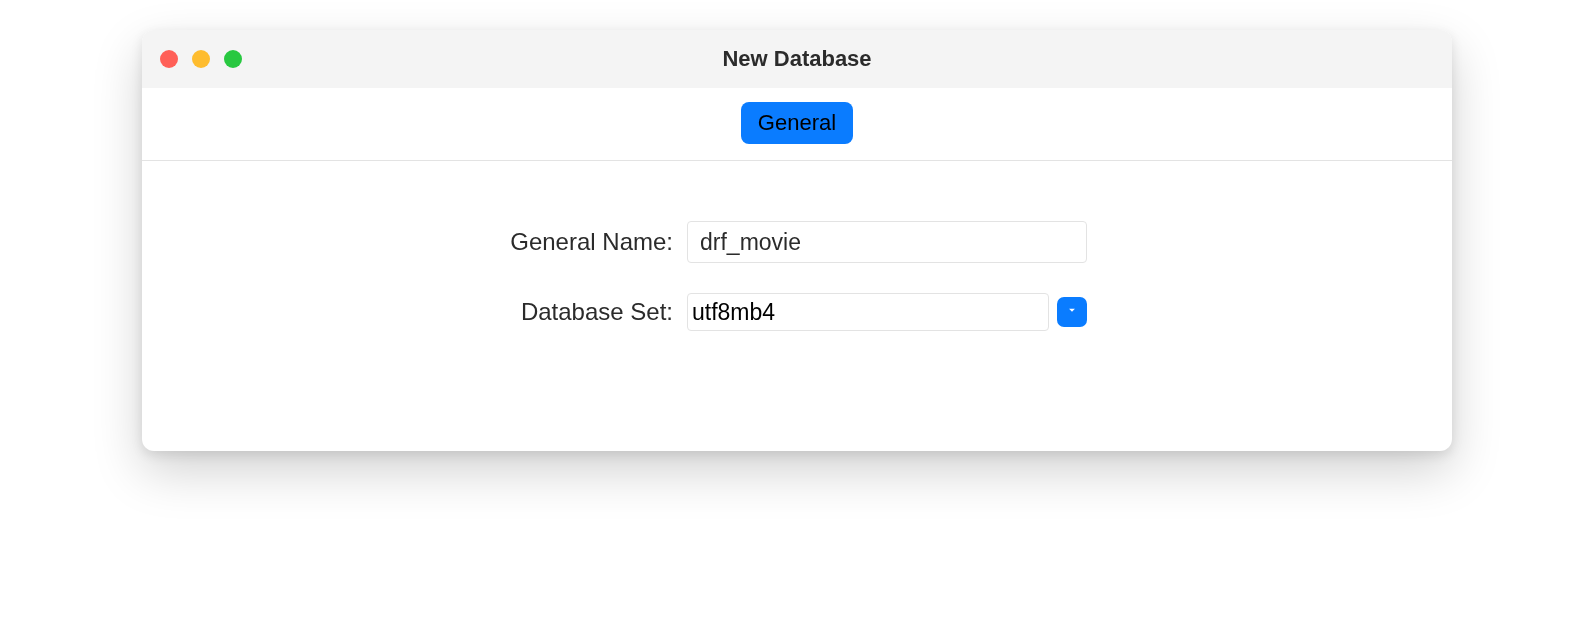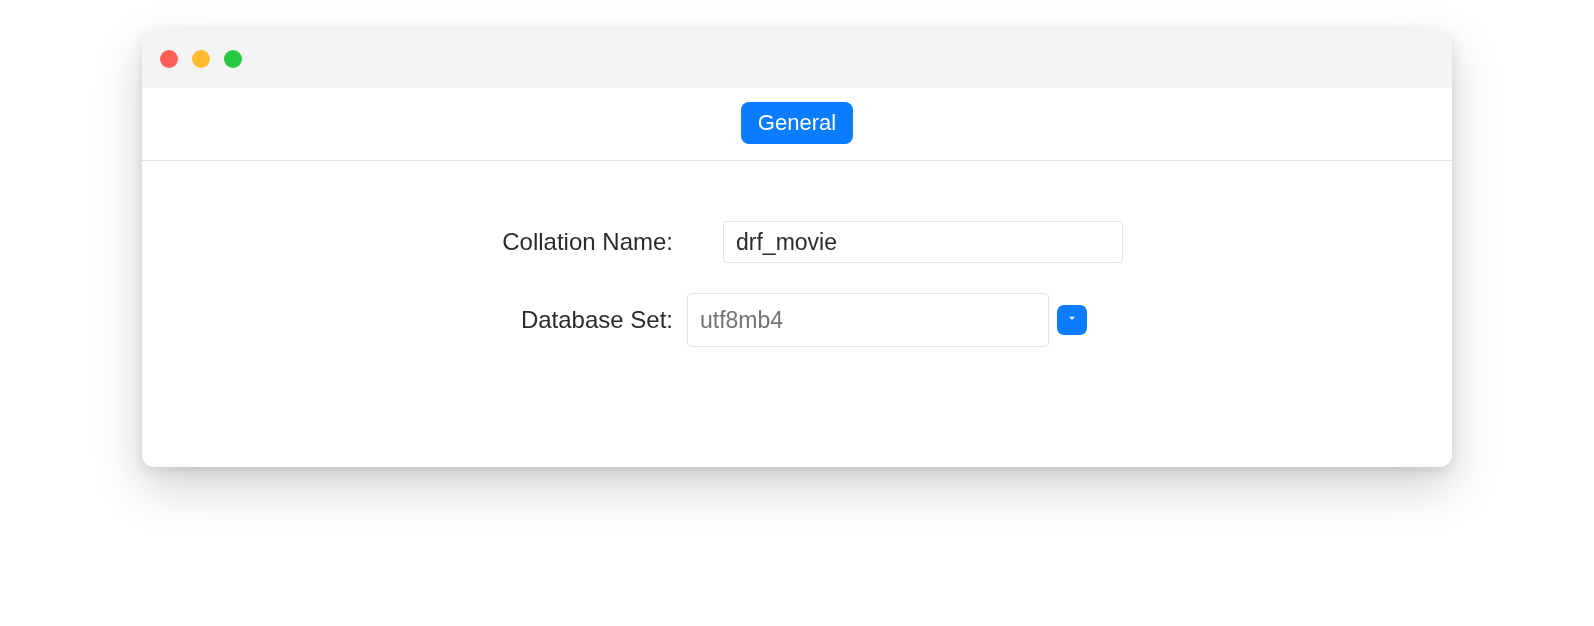--- a/index.html
+++ b/index.html
@@ -58,21 +58,21 @@
     .tab-row {
       display: flex;
       justify-content: center;
       align-items: center;
       padding: 14px 0 16px 0;
       background: #ffffff;
       border-bottom: 1px solid #e3e3e3;
     }
     .tab-button {
       background: #0a7cff;
-      color: #ffffff;
+      color: #000000;
       font-size: 22px;
       font-weight: 500;
       border: none;
       border-radius: 8px;
       padding: 8px 17px;
       cursor: pointer;
     }
     .form-area {
       padding: 60px 40px 90px 40px;
     }
@@ -85,47 +85,46 @@
       width: 505px;
       text-align: right;
       font-size: 24px;
       color: #2b2b2b;
       padding-right: 14px;
       flex-shrink: 0;
     }
     .input-wrap {
       width: 400px;
       position: relative;
-      margin-left: 36px;
     }
     .text-input {
       width: 100%;
       height: 42px;
       border: 1px solid #e3e3e3;
       border-radius: 4px;
       padding: 0 12px;
       font-size: 23px;
       color: #2b2b2b;
       background: #ffffff;
       outline: none;
     }
     .combo-wrap {
       width: 400px;
       position: relative;
       display: flex;
       align-items: center;
     }
     .combo-input {
       flex: 1;
-      height: 54px;
+      height: 38px;
       border: 1px solid #e3e3e3;
       border-radius: 4px;
-      padding: 0 12px;
+      padding: 0 4px;
       font-size: 23px;
-      color: #737373;
+      color: #000000;
       background: #ffffff;
       outline: none;
     }
     .combo-button {
       width: 30px;
       height: 30px;
       background: #0a7cff;
       border-radius: 7px;
       display: flex;
       align-items: center;
@@ -153,30 +152,31 @@
 </head>
 <body>
 
 <div class="window">
   <div class="titlebar">
     <div class="traffic-lights">
       <div class="traffic-light tl-close"></div>
       <div class="traffic-light tl-min"></div>
       <div class="traffic-light tl-max"></div>
     </div>
+    <div class="title">New Database</div>
   </div>
 
   <div class="tab-row">
     <button class="tab-button">General</button>
   </div>
 
   <div class="form-area">
 
     <div class="form-row">
-      <div class="form-label">Collation Name:</div>
+      <div class="form-label">General Name:</div>
       <div class="input-wrap">
         <input type="text" class="text-input" value="drf_movie" style="">
       </div>
     </div>
 
     <div class="form-row">
       <div class="form-label">Database Set:</div>
       <div class="combo-wrap">
         <input type="text" class="combo-input" value="utf8mb4" style="">
         <div class="combo-button">

